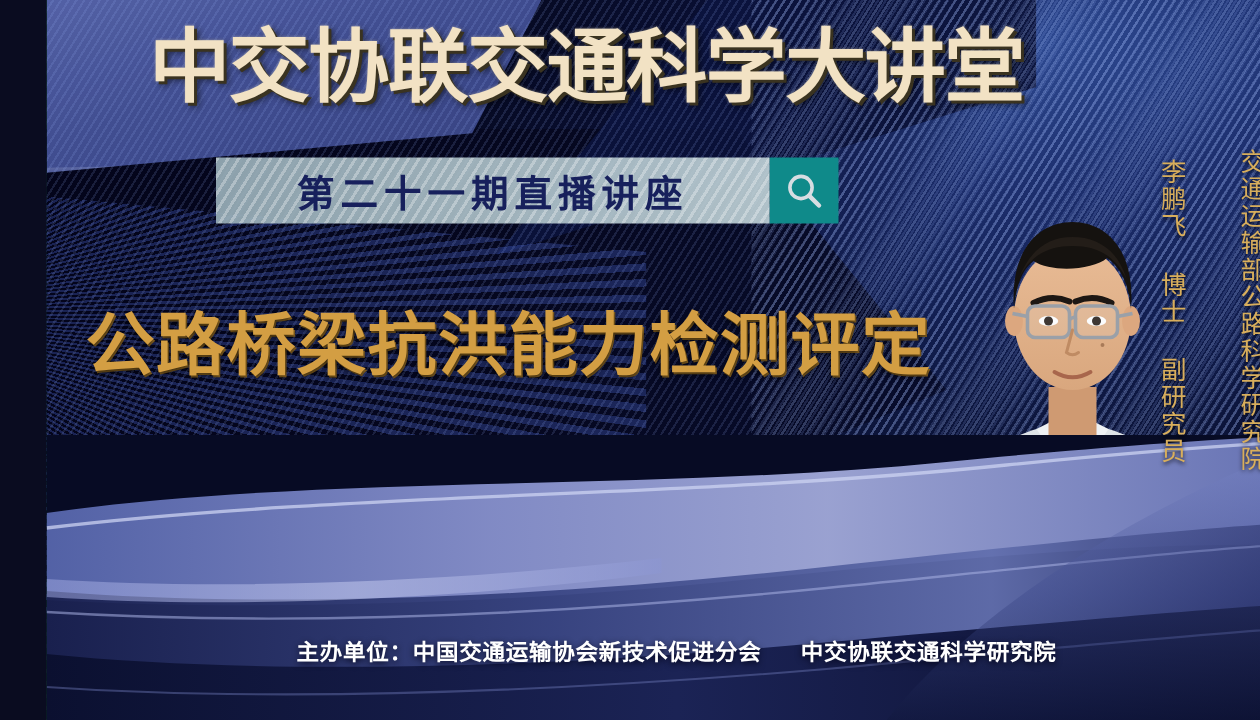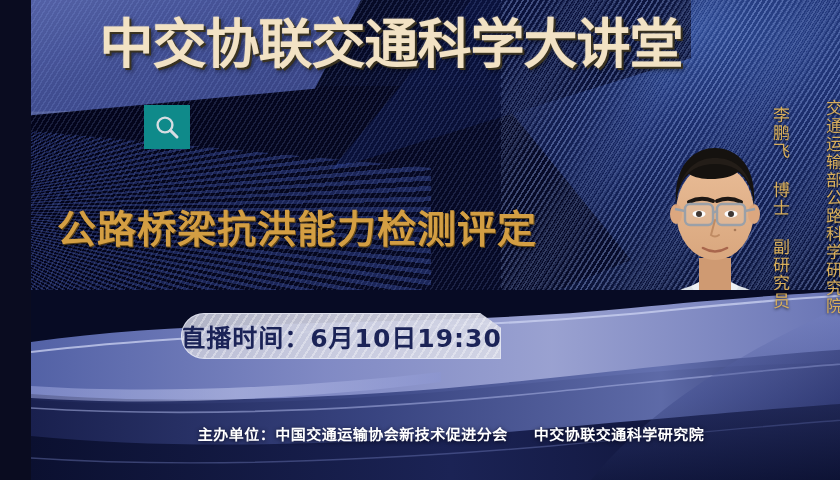--- a/index.html
+++ b/index.html
@@ -127,21 +127,21 @@
   .sub-band-search{
     width:46px;
     background:#0f8a8a;
     display:flex;align-items:center;justify-content:center;
   }
   .sub-band-search svg{display:block;}
 
   
   .topic-title{
     position:absolute;left:26px;top:203px;
-    font-size:39px;line-height:54px;font-weight:bold;
+    font-size:46px;line-height:54px;font-weight:bold;
     letter-spacing:1px;
     color:#d39e43;
     font-family:"DejaVu Sans","Liberation Sans",sans-serif;
     text-shadow:0 2px 4px rgba(0,0,0,.6), 1px 1px 0 #8c6520;
     white-space:nowrap;
   }
 
   
   .time-pill{
     position:absolute;left:150px;top:313px;width:320px;height:46px;
@@ -320,33 +320,33 @@
 
       <path d="M560 190 C600 140, 660 96, 720 62 C770 34, 810 16, 840 6 L840 190 Z" fill="url(#rbv)" opacity=".42"></path>
 
       <path d="M0 96 C120 104, 270 98, 410 82 L410 92 C270 110, 120 116, 0 108 Z" fill="url(#rb4)" opacity=".55"></path>
     </svg>
   </div>
 
   <div class="main-title">中交协联交通科学大讲堂</div>
 
   <div class="sub-band">
+    <div class="sub-band-body">
+      <span class="sub-band-text">第二十一期直播讲座</span>
+    </div>
     <div class="sub-band-search">
       <svg width="26" height="26" viewBox="0 0 26 26" xmlns="http://www.w3.org/2000/svg">
         <circle cx="11" cy="11" r="7.4" stroke="#d7dde2" stroke-width="2.4" fill="none"></circle>
         <line x1="16.4" y1="16.4" x2="23" y2="23" stroke="#d7dde2" stroke-width="3" stroke-linecap="round"></line>
       </svg>
     </div>
   </div>
 
   <div class="topic-title">公路桥梁抗洪能力检测评定</div>
 
-  <div class="time-pill">
-    <span class="time-pill-text">直播时间：6月10日19:30</span>
-  </div>
 
   <div class="vtext vtext-org">交通运输部公路科学研究院</div>
   <div class="vtext vtext-name">李鹏飞  博士  副研究员</div>
 
   <div class="footer">
     <span>主办单位：中国交通运输协会新技术促进分会</span><span class="gap"></span><span>中交协联交通科学研究院</span>
   </div>
 
 </div>
 

